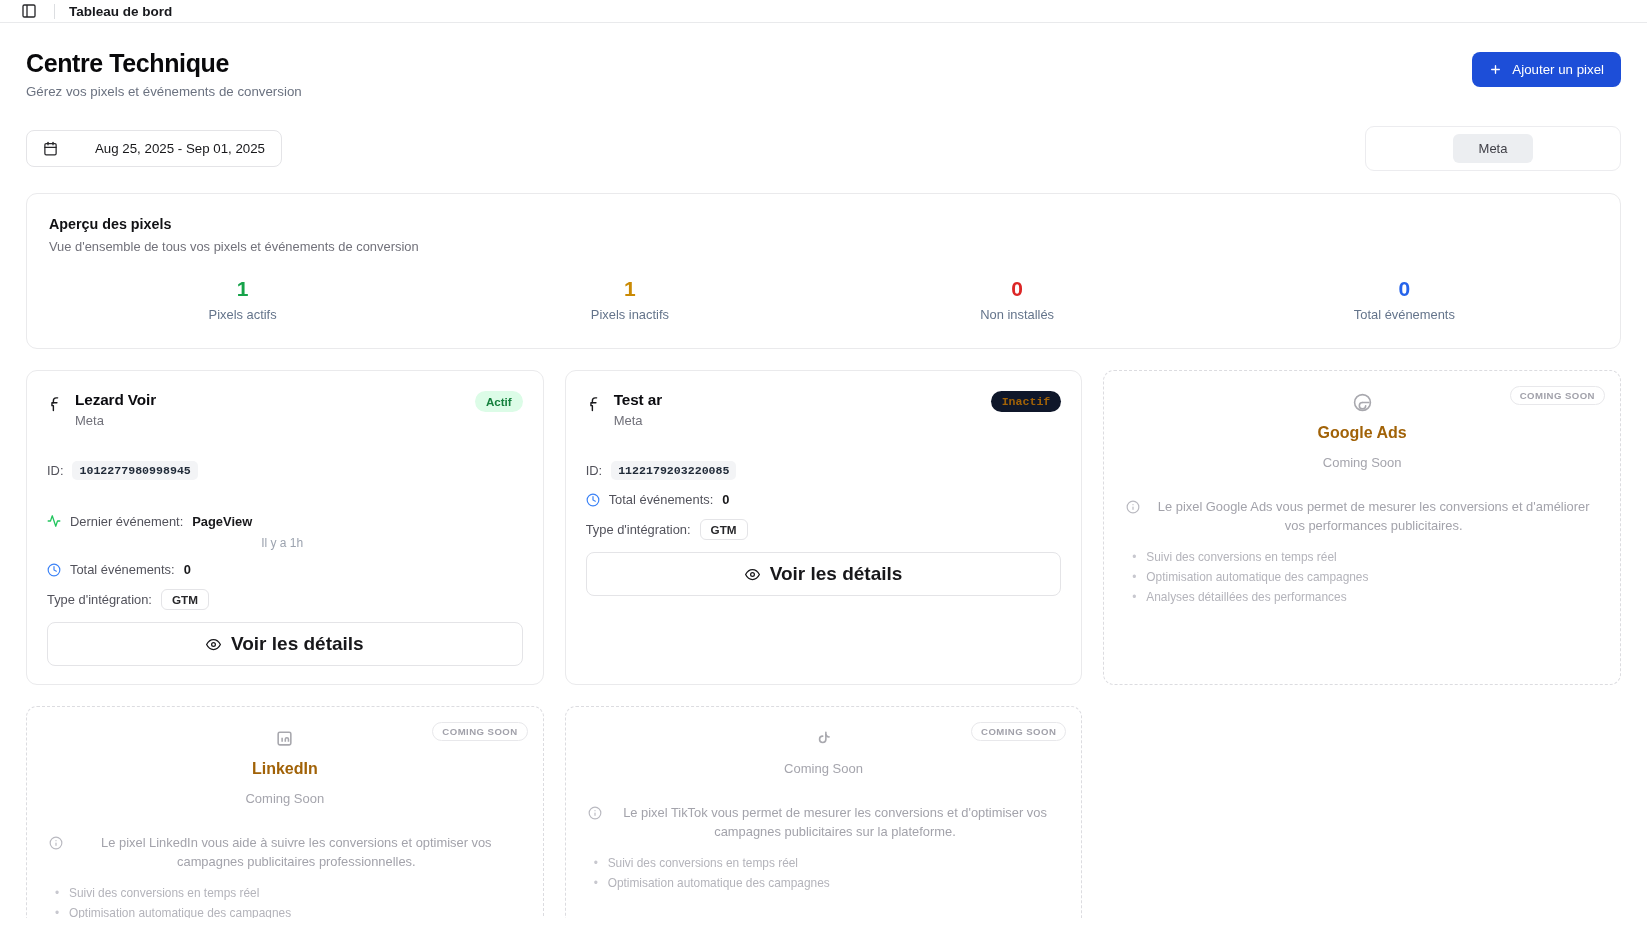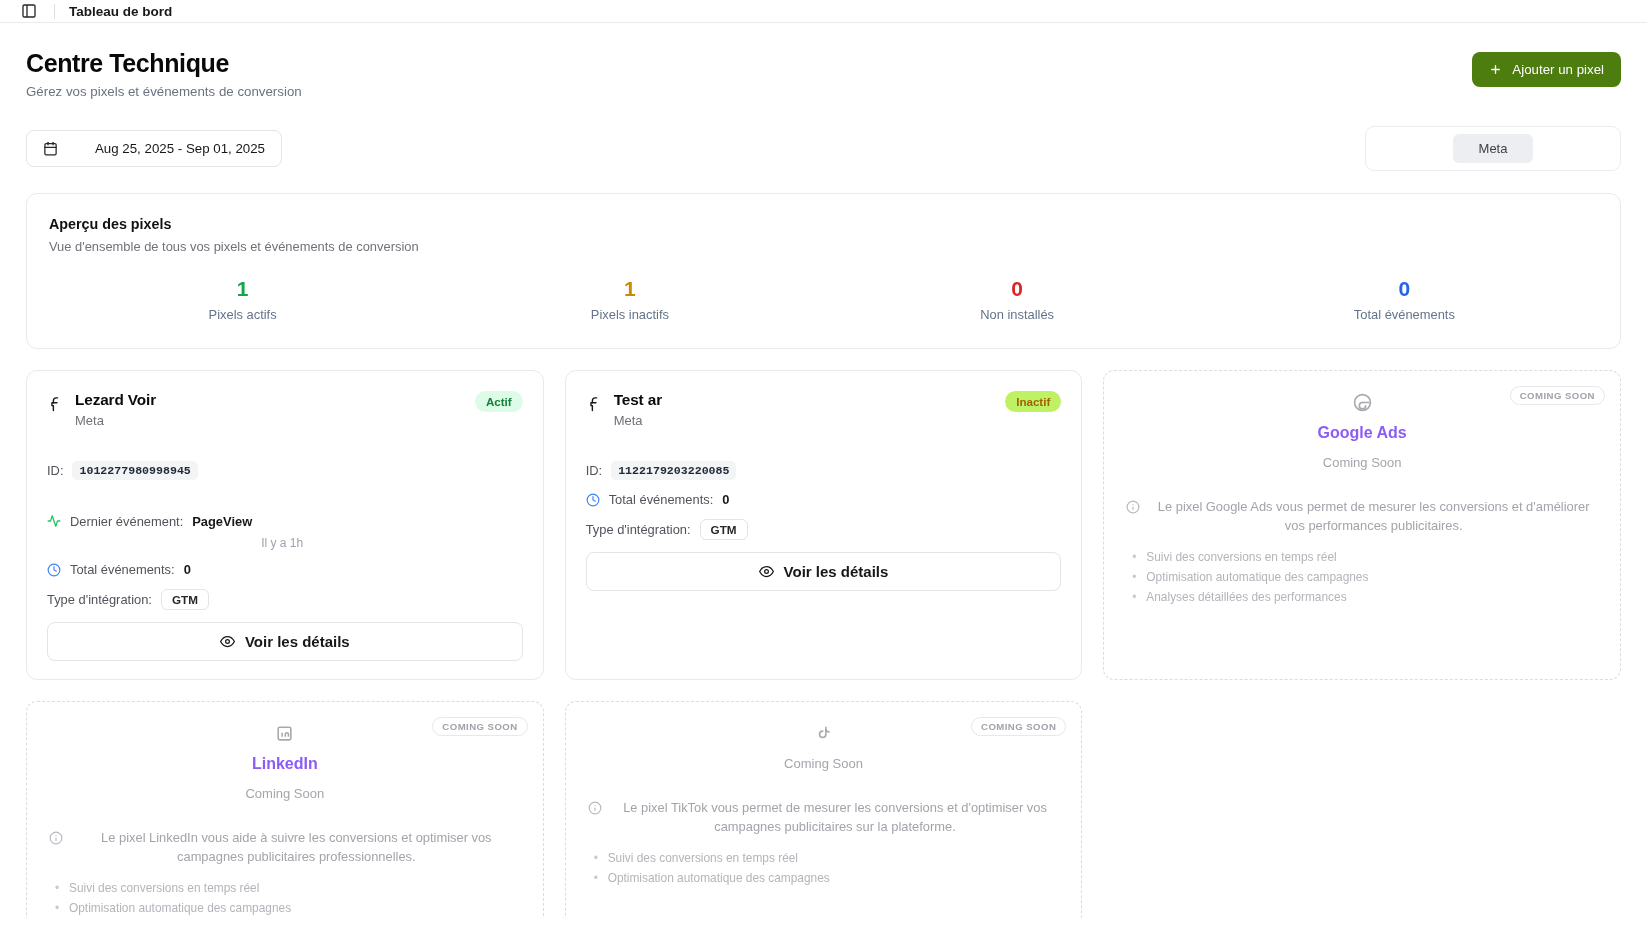--- a/index.html
+++ b/index.html
@@ -36,21 +36,21 @@
     overflow: hidden;
   }
   .page-head {
     display: flex; align-items: flex-start; justify-content: space-between;
   }
   .page-title { font-size: 25px; font-weight: 700; letter-spacing: -0.4px; color: #09090b; }
   .page-sub { font-size: 13.3px; color: #6b7280; margin-top: 6px; }
 
   .btn-dark {
     display: inline-flex; align-items: center; gap: 10px;
-    background: #4d7c0f; color: #ffffff;
+    background: #1d4ed8; color: #ffffff;
     border: none; border-radius: 8px;
     padding: 10px 17px;
     font-size: 13.3px; font-weight: 500;
     font-family: inherit; cursor: pointer;
     margin-top: 3px;
   }
 
   
   .filter-row {
     display: flex; align-items: center; justify-content: space-between;
@@ -107,21 +107,21 @@
   .pc-brand-icon { margin-top: 4px; color: #18181b; }
   .pc-name { font-size: 15.3px; font-weight: 700; color: #0b0b0f; letter-spacing: -0.1px; }
   .pc-platform { font-size: 13px; color: #71717a; margin-top: 4px; }
 
   .badge {
     font-size: 11.6px; font-weight: 600;
     border-radius: 999px; padding: 4px 11px;
     white-space: nowrap;
   }
   .badge-active { background: #dcfce7; color: #15803d; }
-  .badge-inactive { background: #bef264; color: #a16207; }
+  .badge-inactive { background: #0f172a; color: #a16207; font-family: Liberation Mono, monospace; }
 
   .pc-body { margin-top: 33px; }
   .pc-row {
     display: flex; align-items: center; gap: 9px;
     font-size: 12.9px; color: #52525b;
     margin-bottom: 12px;
   }
   .mono-chip {
     font-family: "Liberation Mono", monospace;
     font-size: 11.6px; font-weight: 700; color: #1f2937;
@@ -134,40 +134,40 @@
     border: 1px solid #e4e4e7; border-radius: 6px;
     padding: 3px 10px; font-size: 11.7px; font-weight: 700; color: #27272a;
     background: #ffffff;
   }
 
   .btn-outline {
     width: 100%;
     display: flex; align-items: center; justify-content: center; gap: 10px;
     border: 1px solid #e4e4e7; border-radius: 8px; background: #ffffff;
     padding: 10px 0; margin-top: 4px;
-    font-size: 15px; font-weight: 600; color: #18181b;
+    font-size: 19px; font-weight: 600; color: #18181b;
     font-family: inherit; cursor: pointer;
   }
 
   
   .soon-card {
     border: 1px dashed #dcdce0;
     border-radius: 11px; background: #ffffff;
     padding: 22px 22px 20px 22px;
     position: relative;
     text-align: center;
   }
   .soon-tag {
     position: absolute; top: 15px; right: 15px;
     border: 1px solid #e8e8eb; border-radius: 999px;
     padding: 3px 9px;
     font-size: 9.6px; font-weight: 600; letter-spacing: 0.45px;
     color: #a1a1aa; background: #ffffff;
   }
-  .soon-name { font-size: 16px; font-weight: 700; color: #8b5cf6; margin-top: 12px; }
+  .soon-name { font-size: 16px; font-weight: 700; color: #a16207; margin-top: 12px; }
   .soon-state { font-size: 13px; color: #a5a5ad; margin-top: 13px; }
   .soon-desc {
     display: flex; gap: 9px; text-align: center;
     font-size: 12.9px; color: #a3a3ab; line-height: 1.45;
     margin-top: 28px;
   }
   .soon-list {
     list-style: none; text-align: left;
     margin-top: 14px; padding-left: 6px;
   }

